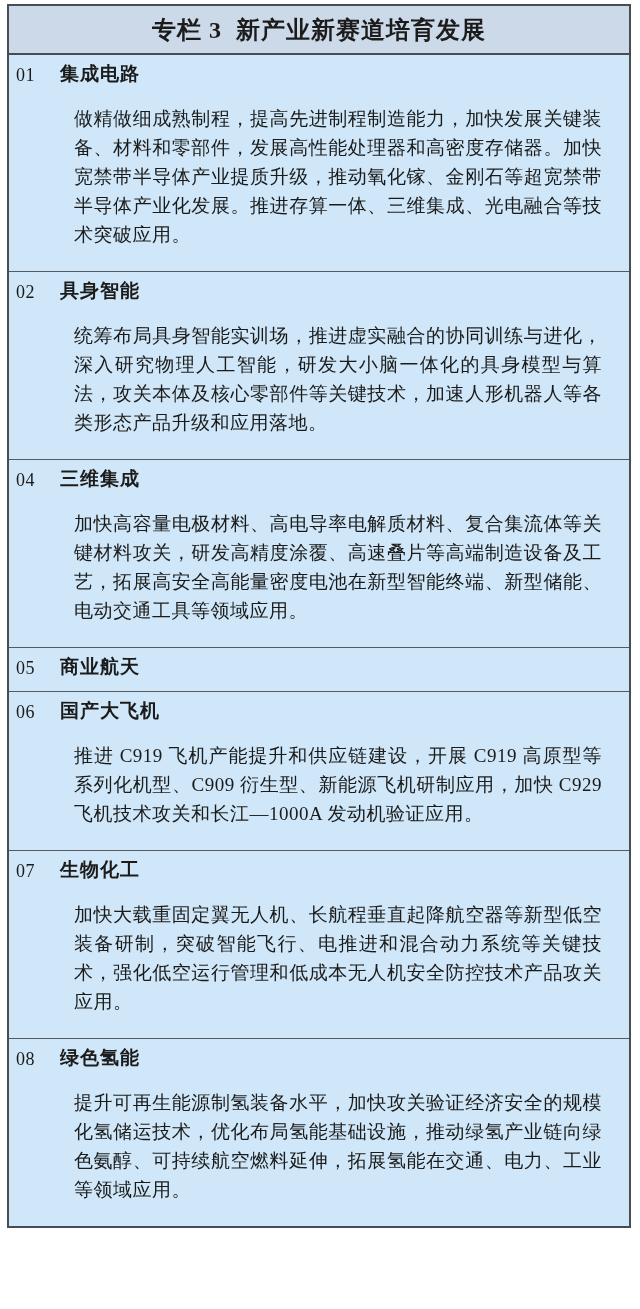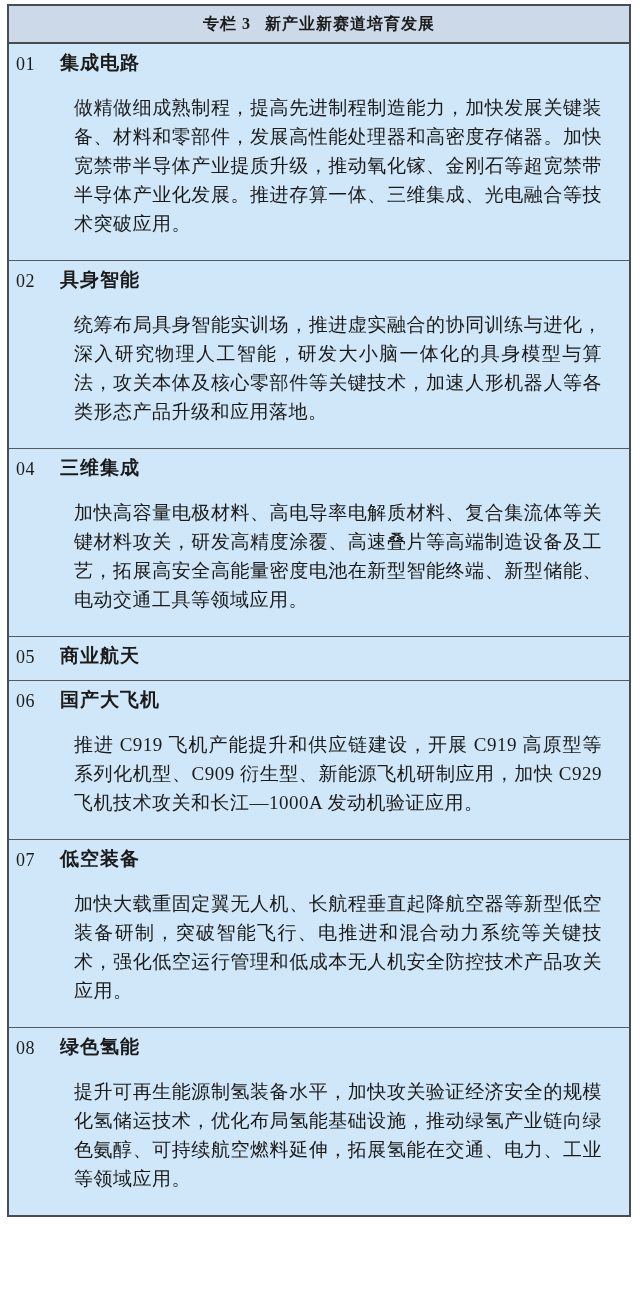--- a/index.html
+++ b/index.html
@@ -15,21 +15,21 @@
   .panel {
     margin: 4px 9px 6px 7px;
     border: 2px solid #474d53;
     background: #cfe7f8;
   }
   .panel-header {
     background: #ccd9e8;
     border-bottom: 2px solid #474d53;
     text-align: center;
     padding: 8px 0 7px 0;
-    font-size: 16px;
+    font-size: 24px;
     font-weight: bold;
     letter-spacing: 1px;
   }
   .panel-header .gap {
     display: inline-block;
     width: 14px;
   }
   .row {
     display: grid;
     grid-template-columns: 44px 1fr;
@@ -101,21 +101,21 @@
   </section>
 
   <section class="row">
     <span class="num">06</span>
     <h2 class="item-title">国产大飞机</h2>
     <p class="item-body">推进 C919 飞机产能提升和供应链建设，开展 C919 高原型等系列化机型、C909 衍生型、新能源飞机研制应用，加快 C929 飞机技术攻关和长江—1000A 发动机验证应用。</p>
   </section>
 
   <section class="row">
     <span class="num">07</span>
-    <h2 class="item-title">低空装备</h2>
+    <h2 class="item-title">生物化工</h2>
     <p class="item-body">加快大载重固定翼无人机、长航程垂直起降航空器等新型低空装备研制，突破智能飞行、电推进和混合动力系统等关键技术，强化低空运行管理和低成本无人机安全防控技术产品攻关应用。</p>
   </section>
 
   <section class="row">
     <span class="num">08</span>
     <h2 class="item-title">绿色氢能</h2>
     <p class="item-body">提升可再生能源制氢装备水平，加快攻关验证经济安全的规模化氢储运技术，优化布局氢能基础设施，推动绿氢产业链向绿色氨醇、可持续航空燃料延伸，拓展氢能在交通、电力、工业等领域应用。</p>
   </section>
 
 </div>

